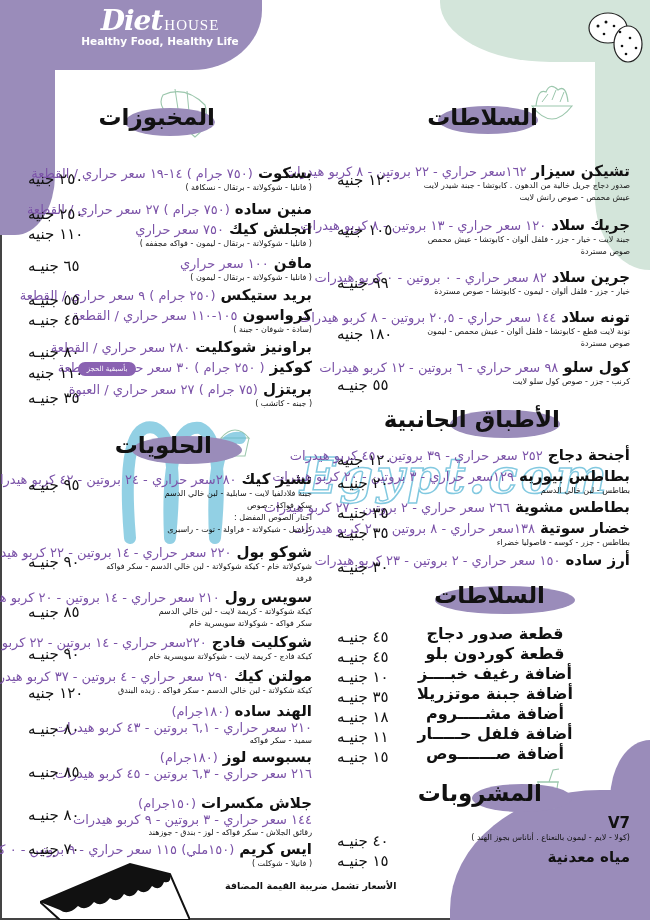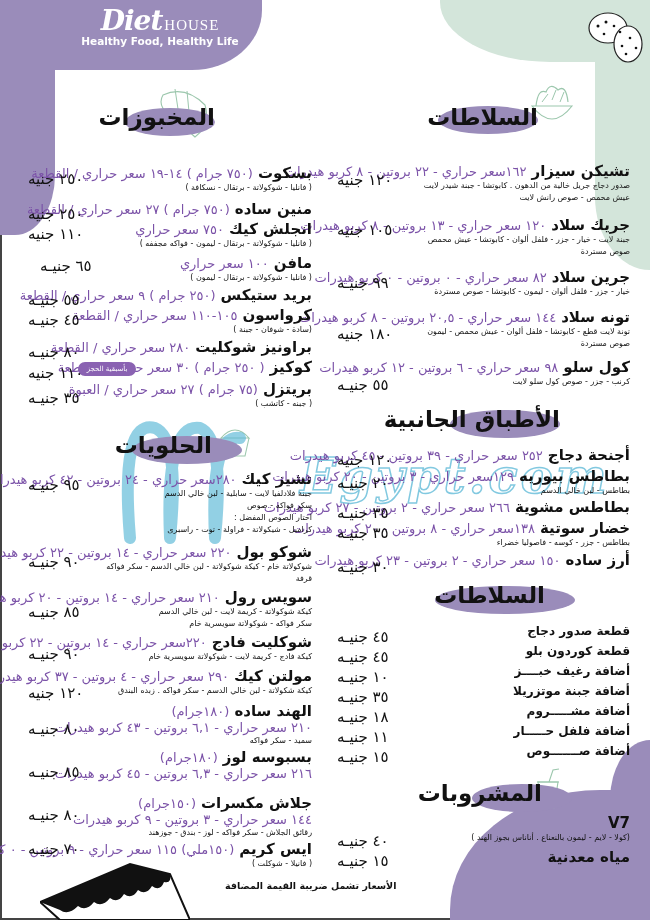--- a/index.html
+++ b/index.html
@@ -39,21 +39,21 @@
 
   
   .col { position: absolute; direction: rtl; }
   .item { position: absolute; direction: rtl; width: 100%; }
   .item-line { display: flex; align-items: baseline; gap: 5px; white-space: nowrap; }
   .item-name { font-weight: bold; font-size: 15px; color: #111; }
   .item-nutri { font-size: 13px; color: #7b52a8; }
   .item-desc { font-size: 8px; color: #111; line-height: 12px; white-space: nowrap; }
   .price { position: absolute; direction: rtl; font-size: 15px; font-weight: normal; white-space: nowrap; color: #111; }
 
-  .addon-name { font-weight: bold; font-size: 12px; }
+  .addon-name { font-weight: bold; font-size: 16px; text-align: center; }
   .badge { position: absolute; left: 78px; top: 362px; width: 58px; height: 14px; background: #8a62b2; color: #fff; font-size: 7px; border-radius: 8px; text-align: center; line-height: 14px; direction: rtl; }
 
   .footer-note { position: absolute; left: 225px; top: 880px; font-size: 9.5px; font-weight: bold; direction: rtl; white-space: nowrap; }
 
   
   .wm-m { position: absolute; left: 110px; top: 398px; width: 150px; height: 150px; opacity: 0.65; }
   .wm-text { position: absolute; left: 300px; top: 448px; font-family: "DejaVu Serif", serif; font-style: italic; font-size: 48px; color: transparent; -webkit-text-stroke: 1.5px #59b7d6; letter-spacing: 3px; opacity: 0.75; white-space: nowrap; font-weight: bold; }
 </style>
 </head>
 <body>
@@ -311,21 +311,21 @@
         <span class="item-name">بريتزل</span>
         <span class="item-nutri">(٧٥ جرام ) ٢٧ سعر حراري / العبوة</span>
       </div>
     <div class="item-desc">( جبنه - كاتشب )</div>
   </div>
 </div>
 <div class="badge">بأسبقية الحجز</div>
 <div class="price" style="left:28px; top:170px;">٢٥٠ جنيه</div>
 <div class="price" style="left:28px; top:205px;">٢٥٠ جنيه</div>
 <div class="price" style="left:28px; top:225px;">١١٠ جنيه</div>
-<div class="price" style="left:28px; top:257px;margin-left:12px;">٦٥ جنيـه</div>
+<div class="price" style="left:28px; top:257px;">٦٥ جنيـه</div>
 <div class="price" style="left:28px; top:291px;">٥٥ جنيـه</div>
 <div class="price" style="left:28px; top:311px;">٤٥ جنيـه</div>
 <div class="price" style="left:28px; top:343px;">٨٠ جنيـه</div>
 <div class="price" style="left:28px; top:364px;">١١٠ جنيه</div>
 <div class="price" style="left:28px; top:389px;">٣٥ جنيـه</div>
 
 <div class="sec-head" style="left:122px; top:434px; width:120px;">
   <div class="sec-pill" style="left:10px; top:2px; width:110px;"></div>
   <div class="sec-title" style="right:30px; top:-2px;">الحلويات</div>
 </div>

